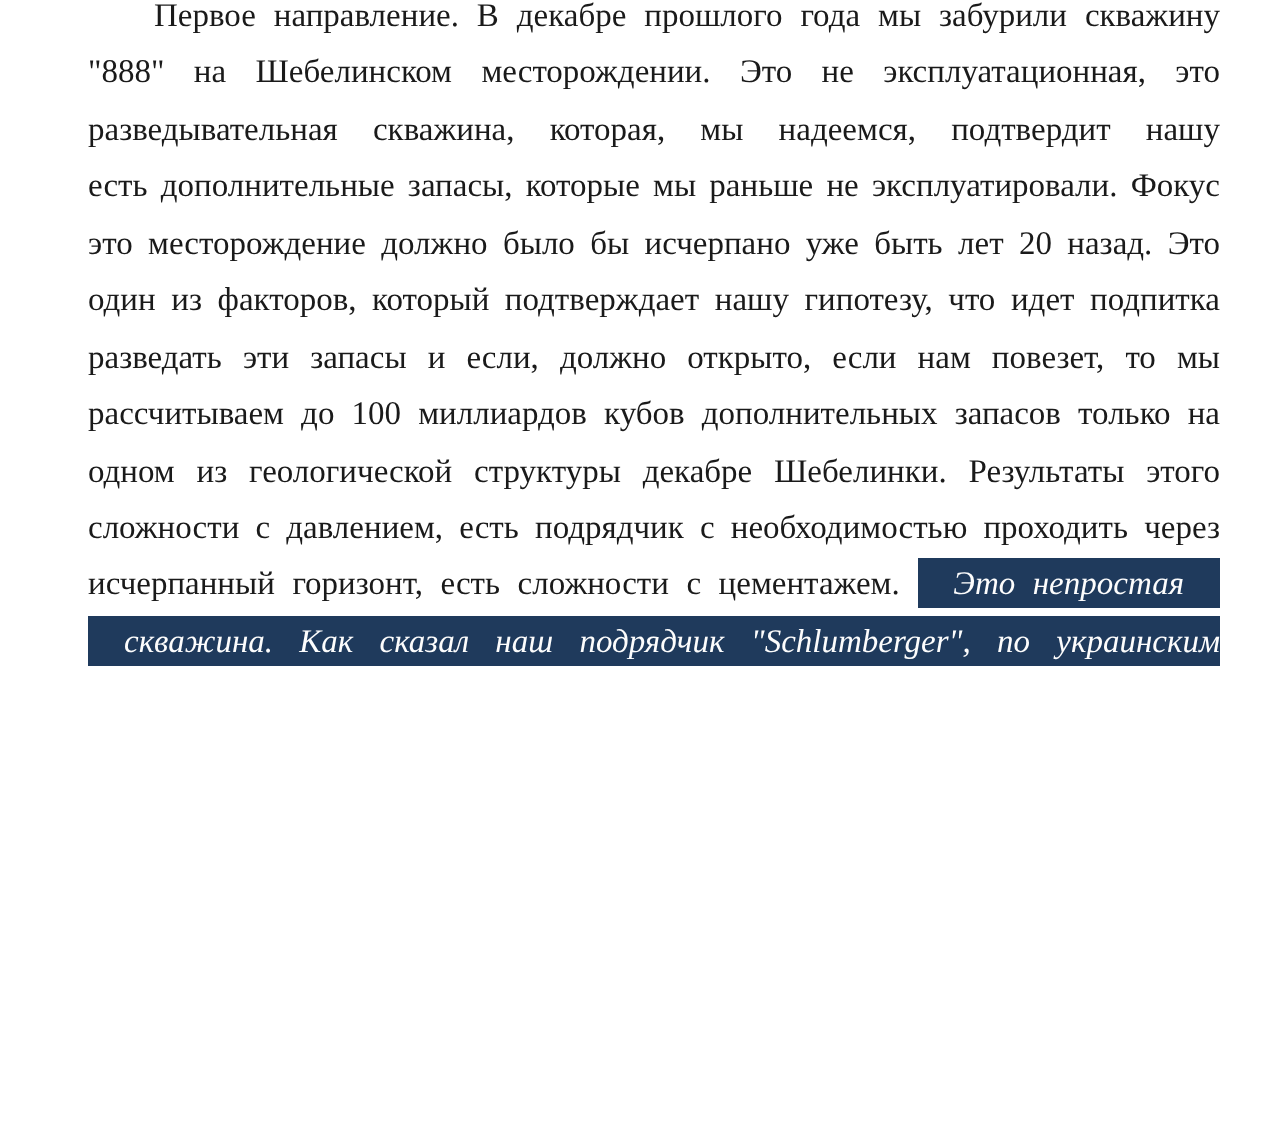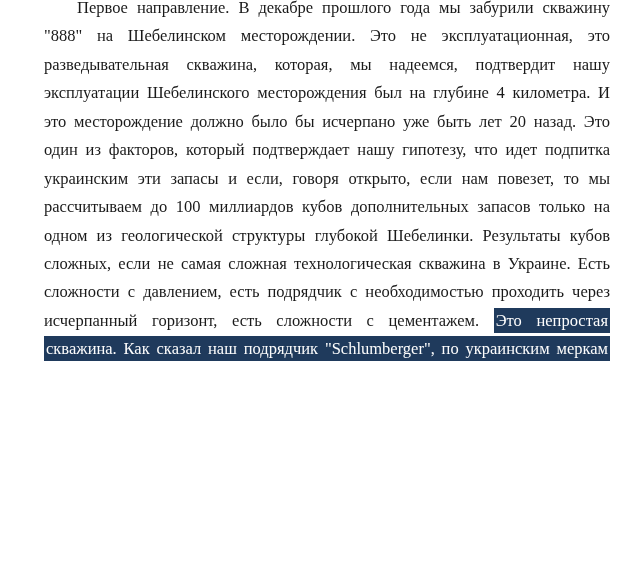--- a/index.html
+++ b/index.html
@@ -36,33 +36,33 @@
   }
   .line.left-last {
     text-align-last: left;
   }
   .seg {
     white-space: normal;
   }
   .seg.hl {
     background-color: var(--hl-bg, #1f3a5c);
     color: var(--hl-text, #fdfdfd);
-    padding: 3px 2px;
+    padding: 3px 18px;
+    font-style: italic;
   }
 </style>
 </head>
 <body style="background: rgb(255, 255, 255);">
 
 <div class="doc-page">
     <div class="line indent"><span class="seg">Первое направление. В декабре прошлого года мы забурили скважину</span></div>
     <div class="line"><span class="seg">"888" на Шебелинском месторождении. Это не эксплуатационная, это</span></div>
     <div class="line"><span class="seg">разведывательная скважина, которая, мы надеемся, подтвердит нашу</span></div>
-    <div class="line"><span class="seg">эксплуатации Шебелинского месторождения был на глубине 4 километра. И</span></div>
+    <div class="line"><span class="seg">есть дополнительные запасы, которые мы раньше не эксплуатировали. Фокус</span></div>
     <div class="line"><span class="seg">это месторождение должно было бы исчерпано уже быть лет 20 назад. Это</span></div>
     <div class="line"><span class="seg">один из факторов, который подтверждает нашу гипотезу, что идет подпитка</span></div>
-    <div class="line"><span class="seg">украинским эти запасы и если, говоря открыто, если нам повезет, то мы</span></div>
+    <div class="line"><span class="seg">разведать эти запасы и если, должно открыто, если нам повезет, то мы</span></div>
     <div class="line"><span class="seg">рассчитываем до 100 миллиардов кубов дополнительных запасов только на</span></div>
-    <div class="line"><span class="seg">одном из геологической структуры глубокой Шебелинки. Результаты кубов</span></div>
-    <div class="line"><span class="seg">сложных, если не самая сложная технологическая скважина в Украине. Есть</span></div>
+    <div class="line"><span class="seg">одном из геологической структуры декабре Шебелинки. Результаты этого</span></div>
     <div class="line"><span class="seg">сложности с давлением, есть подрядчик с необходимостью проходить через</span></div>
     <div class="line"><span class="seg">исчерпанный горизонт, есть сложности с цементажем.</span> <span class="seg hl">Это непростая</span></div>
     <div class="line"><span class="seg hl">скважина. Как сказал наш подрядчик "Schlumberger", по украинским меркам</span></div>
   </div>
 
 </body></html>

